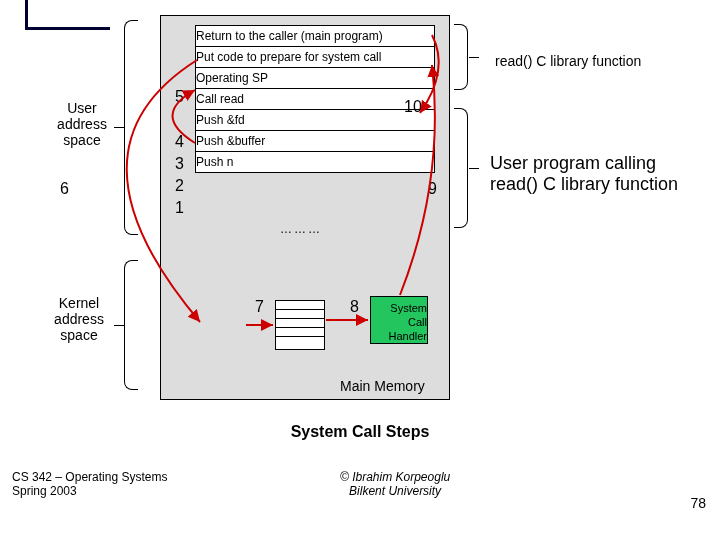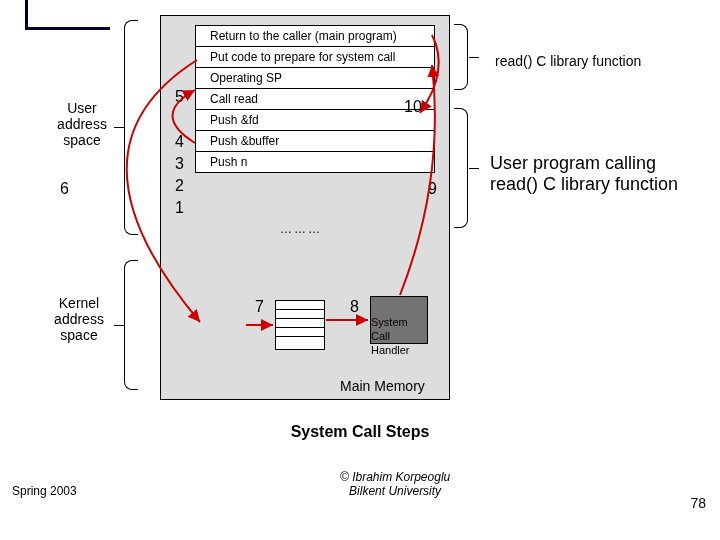--- a/index.html
+++ b/index.html
@@ -1,36 +1,36 @@
 <!DOCTYPE html>
 <html><head>
 <meta charset="utf-8">
 <style>
   * { box-sizing: border-box; margin: 0; padding: 0; }
   body { font-family: Arial, sans-serif; font-size: 12px; width: 720px; height: 540px; position: relative; background: #fff; }
   .slide { position: relative; width: 720px; height: 540px; }
   .topbar { position: absolute; top: 0; left: 25px; width: 85px; height: 30px; border-left: 3px solid #000033; border-bottom: 3px solid #000033; }
   .memory-box { position: absolute; left: 160px; top: 15px; width: 290px; height: 385px; background: #ddd; border: 1px solid #000; }
   .stack-table { position: absolute; left: 195px; top: 25px; width: 240px; border-collapse: collapse; background: #fff; }
-  .stack-table td { border: 1px solid #000; padding: 3px 14px; font-size: 12px; text-align: left; height: 20px; }
+  .stack-table td { border: 1px solid #000; padding: 3px 0; font-size: 12px; text-align: left; height: 20px; }
   .num-col { position: absolute; font-size: 16px; font-weight: normal; }
   .n5 { left: 175px; top: 88px; }
   .n4 { left: 175px; top: 133px; }
   .n3 { left: 175px; top: 155px; }
   .n2 { left: 175px; top: 177px; }
   .n1 { left: 175px; top: 199px; }
   .n10 { position: absolute; left: 404px; top: 98px; font-size: 16px; }
   .n9 { position: absolute; left: 428px; top: 180px; font-size: 16px; }
   .n7 { position: absolute; left: 255px; top: 298px; font-size: 16px; }
   .n8 { position: absolute; left: 350px; top: 298px; font-size: 16px; }
   .dots { position: absolute; left: 280px; top: 222px; font-size: 12px; letter-spacing: 2px; }
   .dispatch-box { position: absolute; left: 185px; top: 310px; width: 60px; height: 30px; border: 1px solid #000; background: #fff; text-align: center; line-height: 30px; font-size: 12px; }
   .ladder { position: absolute; left: 275px; top: 300px; width: 50px; height: 50px; border: 1px solid #000; background: #fff; }
   .ladder div { border-bottom: 1px solid #000; height: 9px; }
-  .syscall-box { position: absolute; left: 370px; top: 296px; width: 58px; height: 48px; border: 1px solid #000; background: #737373; text-align: left; font-size: 11px; padding-top: 18px; line-height: 14px; }
+  .syscall-box { position: absolute; left: 370px; top: 296px; width: 58px; height: 48px; border: 1px solid #000; background: #22c55e; text-align: right; font-size: 11px; padding-top: 4px; line-height: 14px; }
   .mainmem { position: absolute; left: 340px; top: 378px; font-size: 14px; }
   .title { position: absolute; left: 0; top: 423px; width: 720px; text-align: center; font-size: 16px; font-weight: bold; }
   .label-user { position: absolute; left: 47px; top: 100px; font-size: 14px; text-align: center; width: 70px; }
   .label-kernel { position: absolute; left: 44px; top: 295px; font-size: 14px; text-align: center; width: 70px; }
   .label-6 { position: absolute; left: 60px; top: 180px; font-size: 16px; }
   .label-read { position: absolute; left: 495px; top: 53px; font-size: 14px; }
   .label-userprog { position: absolute; left: 490px; top: 153px; font-size: 18px; width: 200px; text-align: left; }
   .footer-left { position: absolute; left: 12px; top: 470px; font-size: 12px; }
   .footer-mid { position: absolute; left: 340px; top: 470px; font-size: 12px; text-align: center; font-style: italic; }
   .footer-right { position: absolute; right: 14px; top: 495px; font-size: 14px; }
@@ -145,21 +145,21 @@
     <path d="M 246 325 L 273 325" stroke="#c00" stroke-width="2" fill="none" marker-end="url(#ah)"></path>
 
     <path d="M 326 320 L 368 320" stroke="#c00" stroke-width="2" fill="none" marker-end="url(#ah)"></path>
 
     <path d="M 400 295 Q 445 180 432 65" stroke="#c00" stroke-width="2" fill="none" marker-end="url(#ah)"></path>
 
     <path d="M 432 35 Q 450 70 420 113" stroke="#c00" stroke-width="2" fill="none" marker-end="url(#ah)"></path>
   </svg>
 
   <div class="footer-left">
-    <br>
+    <span>CS 342 – Operating Systems</span><br>
     <span>Spring 2003</span>
   </div>
   <div class="footer-mid">
     <span>© Ibrahim Korpeoglu</span><br>
     <span>Bilkent University</span>
   </div>
   <div class="footer-right">78</div>
 </div>
 
 </body></html>

